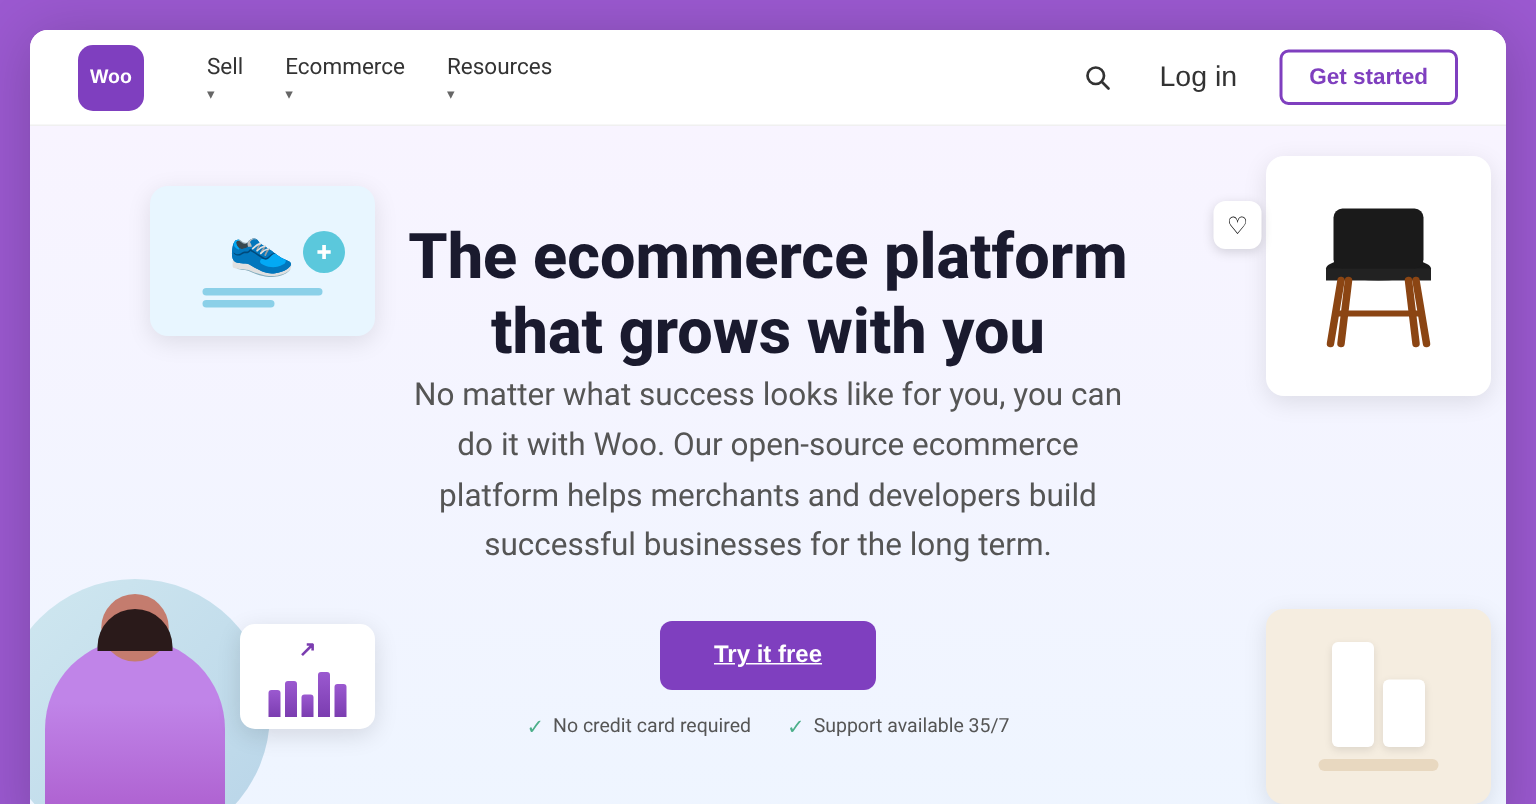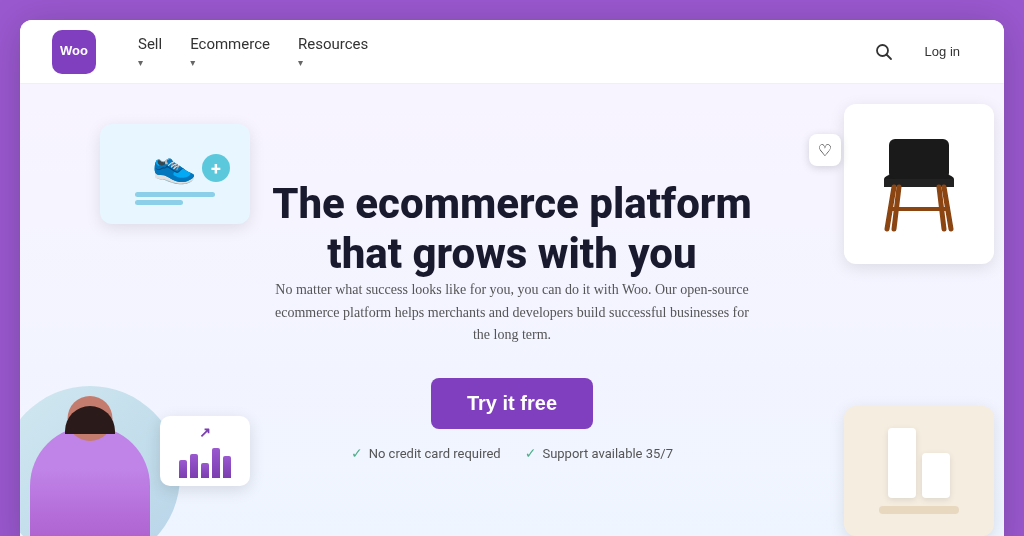--- a/index.html
+++ b/index.html
@@ -71,21 +71,21 @@
       color: #333;
       font-size: 18px;
       display: flex;
       align-items: center;
       padding: 4px;
     }
     .login-btn {
       background: none;
       border: none;
       cursor: pointer;
-      font-size: 13px;
+      font-size: 19px;
       color: #333;
       font-weight: 500;
       padding: 6px 12px;
       border-radius: 4px;
     }
     .get-started-btn {
       background: white;
       border: 2px solid #7f3fbf;
       color: #7f3fbf;
       font-size: 15px;
@@ -112,37 +112,37 @@
       position: relative;
       padding: 40px 20px;
     }
     .hero-title {
       font-size: 42px;
       font-weight: 800;
       color: #1a1a2e;
       line-height: 1.2;
     }
     .hero-subtitle {
-      font-size: 14px;
+      font-size: 21px;
       color: #555;
       line-height: 1.6;
       margin-bottom: 32px;
-      font-family: Liberation Serif, serif;
     }
     .try-btn {
       background: #7f3fbf;
       color: white;
       border: none;
-      font-size: 20px;
+      font-size: 16px;
       font-weight: 600;
       padding: 14px 36px;
       border-radius: 8px;
       cursor: pointer;
       margin-bottom: 16px;
       display: inline-block;
+      text-decoration: underline;
     }
     .trust-badges {
       display: flex;
       align-items: center;
       justify-content: center;
       gap: 24px;
       font-size: 13px;
       color: #555;
     }
     .trust-badge {
@@ -383,20 +383,21 @@
       </div>
     </div>
     <div class="nav-right">
       <button class="search-icon-btn">
         <svg width="18" height="18" viewBox="0 0 18 18" fill="none">
           <circle cx="7.5" cy="7.5" r="5.5" stroke="#333" stroke-width="1.8"></circle>
           <line x1="11.5" y1="11.5" x2="16" y2="16" stroke="#333" stroke-width="1.8" stroke-linecap="round"></line>
         </svg>
       </button>
       <button class="login-btn">Log in</button>
+      <button class="get-started-btn">Get started</button>
     </div>
   </nav>
 
   <section class="hero">
 
     <div class="deco-left">
 
       <div class="deco-shoe-card">
         <div class="plus-badge">+</div>
         <div class="shoe-emoji">👟</div>

